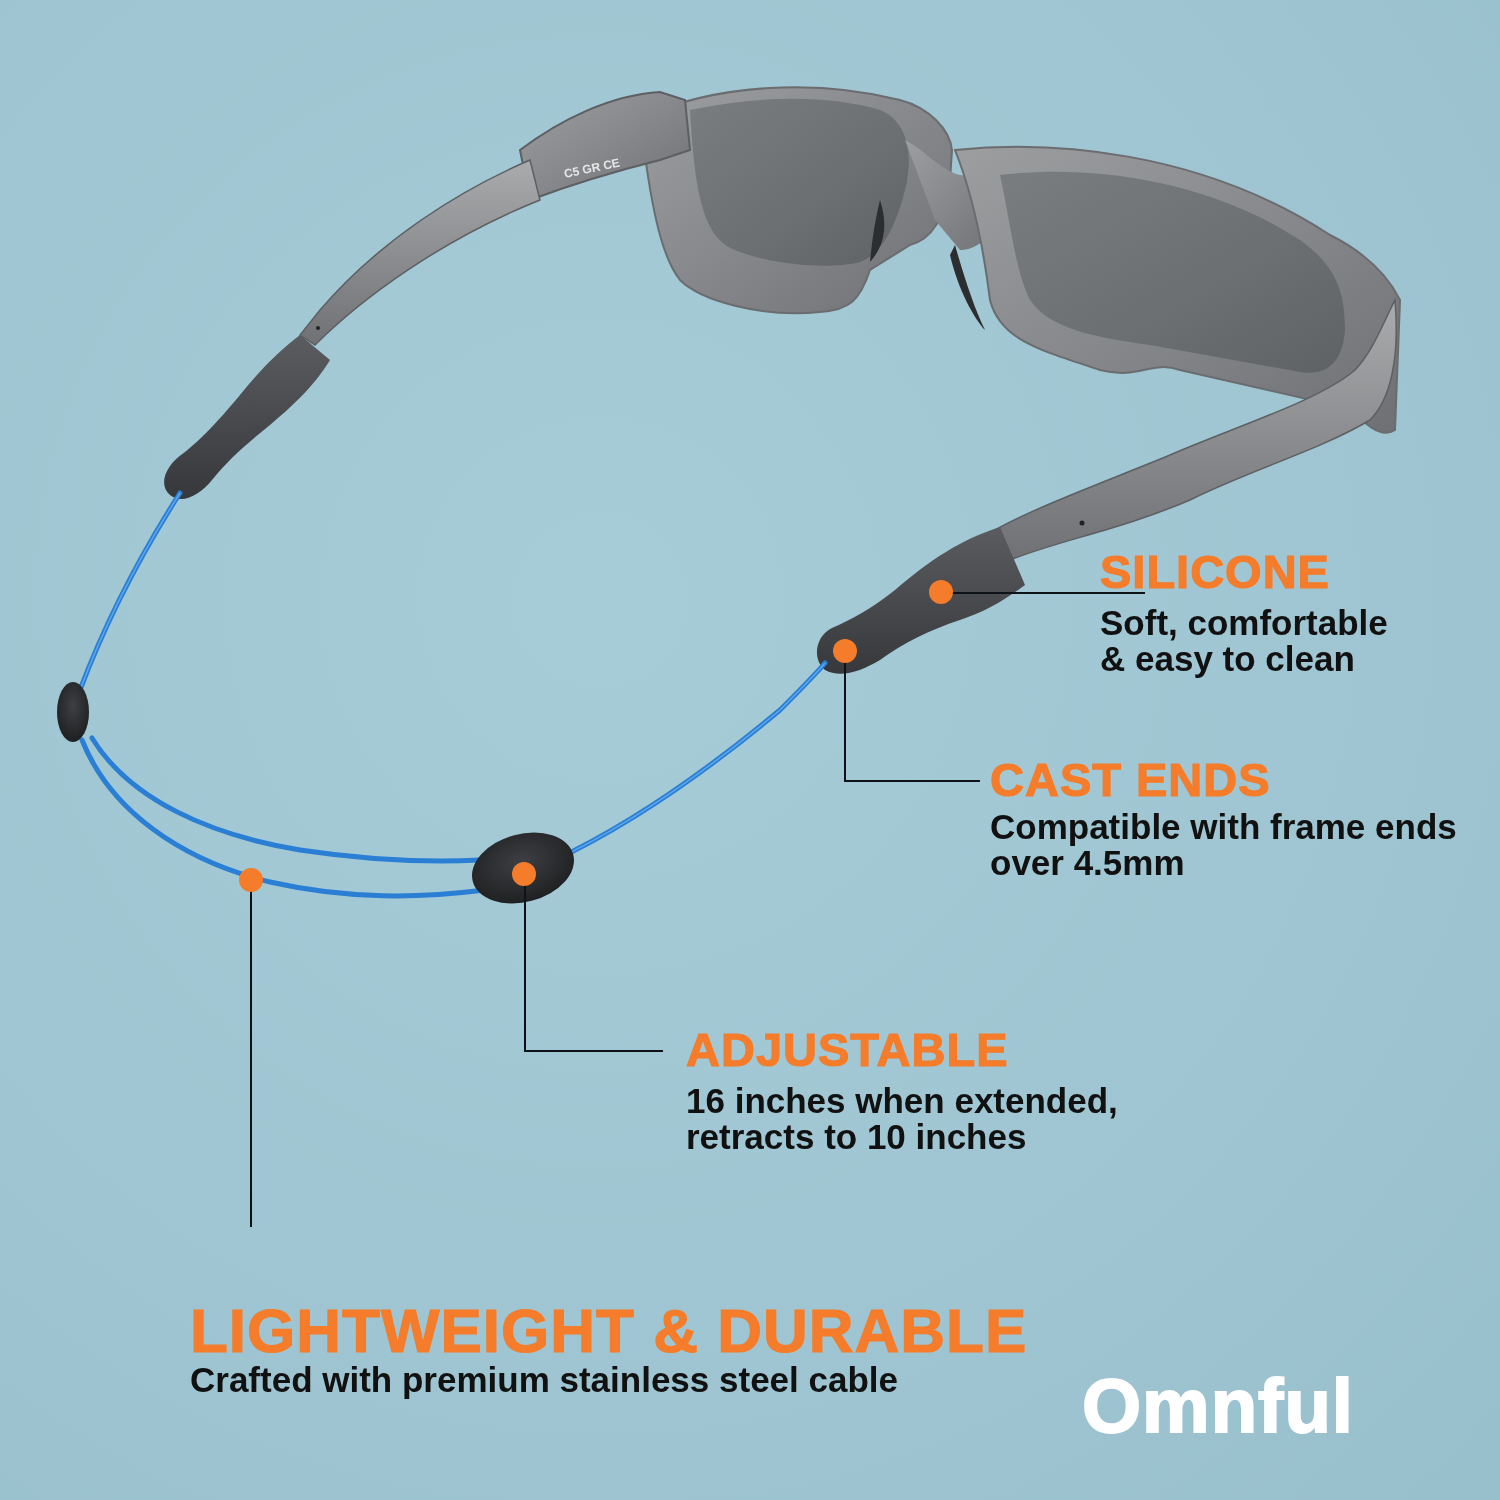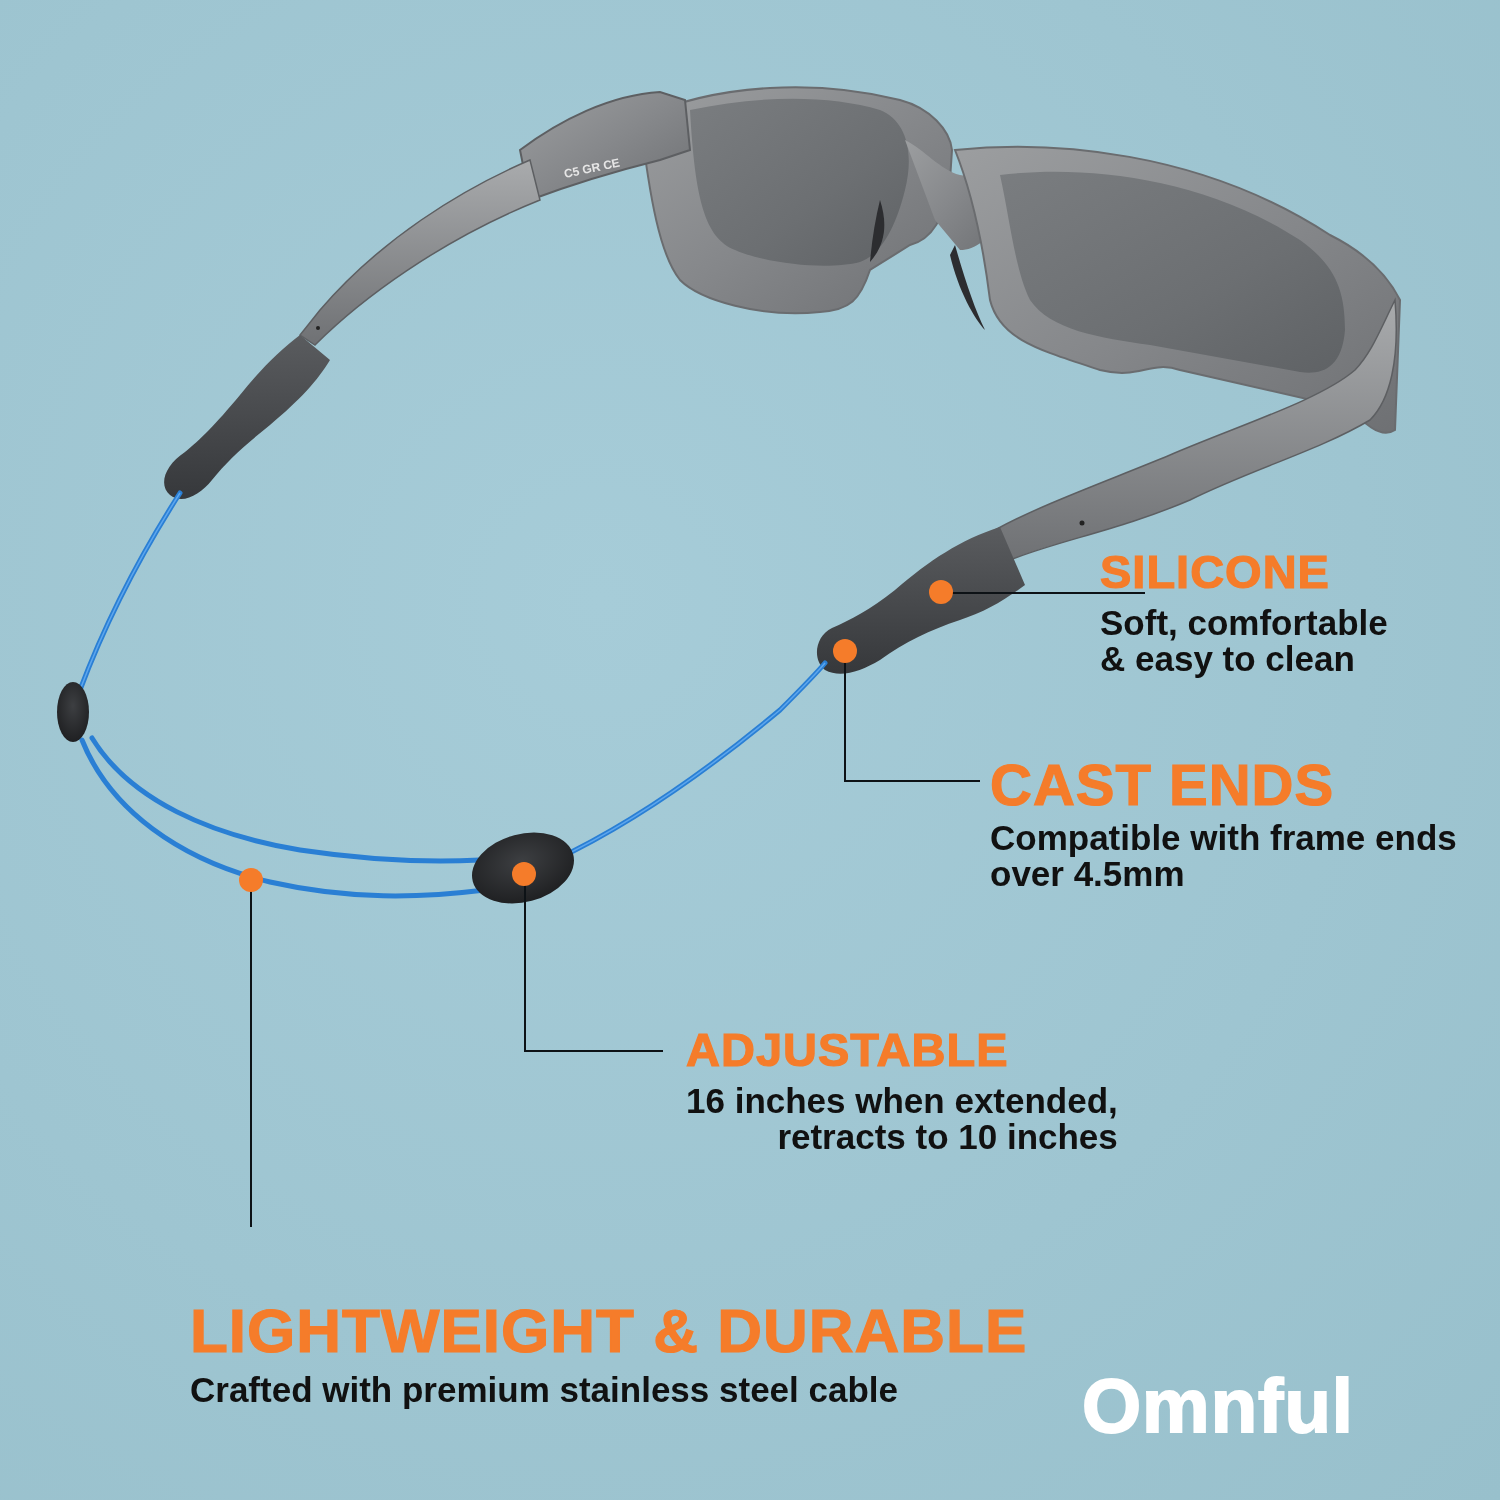--- a/index.html
+++ b/index.html
@@ -118,36 +118,36 @@
 
   <div class="callout" style="left:1100px; top:548px;">
     <div class="title" style="font-size:47px;">SILICONE</div>
     <div class="desc" style="margin-top:10px;">
       <div>Soft, comfortable</div>
       <div>&amp; easy to clean</div>
     </div>
   </div>
 
   <div class="callout" style="left:990px; top:756px;">
-    <div class="title" style="font-size:58px;">CAST ENDS</div>
+    <div class="title" style="font-size:47px;">CAST ENDS</div>
     <div class="desc" style="margin-top:6px;">
       <div>Compatible with frame ends</div>
       <div>over 4.5mm</div>
     </div>
   </div>
 
   <div class="callout" style="left:686px; top:1026px;">
     <div class="title" style="font-size:47px;">ADJUSTABLE</div>
-    <div class="desc" style="margin-top:10px;text-align:right;">
+    <div class="desc" style="margin-top:10px;">
       <div>16 inches when extended,</div>
       <div>retracts to 10 inches</div>
     </div>
   </div>
 
   <div class="callout" style="left:190px; top:1257px;">
     <div class="title" style="font-size:62px;margin-top:43px;">LIGHTWEIGHT &amp; DURABLE</div>
-    <div class="desc" style="margin-top:10px;">
+    <div class="desc" style="margin-top:0;">
       <div>Crafted with premium stainless steel cable</div>
     </div>
   </div>
 
   <div class="brand">Omnful</div>
 </div>
 
 </body></html>

